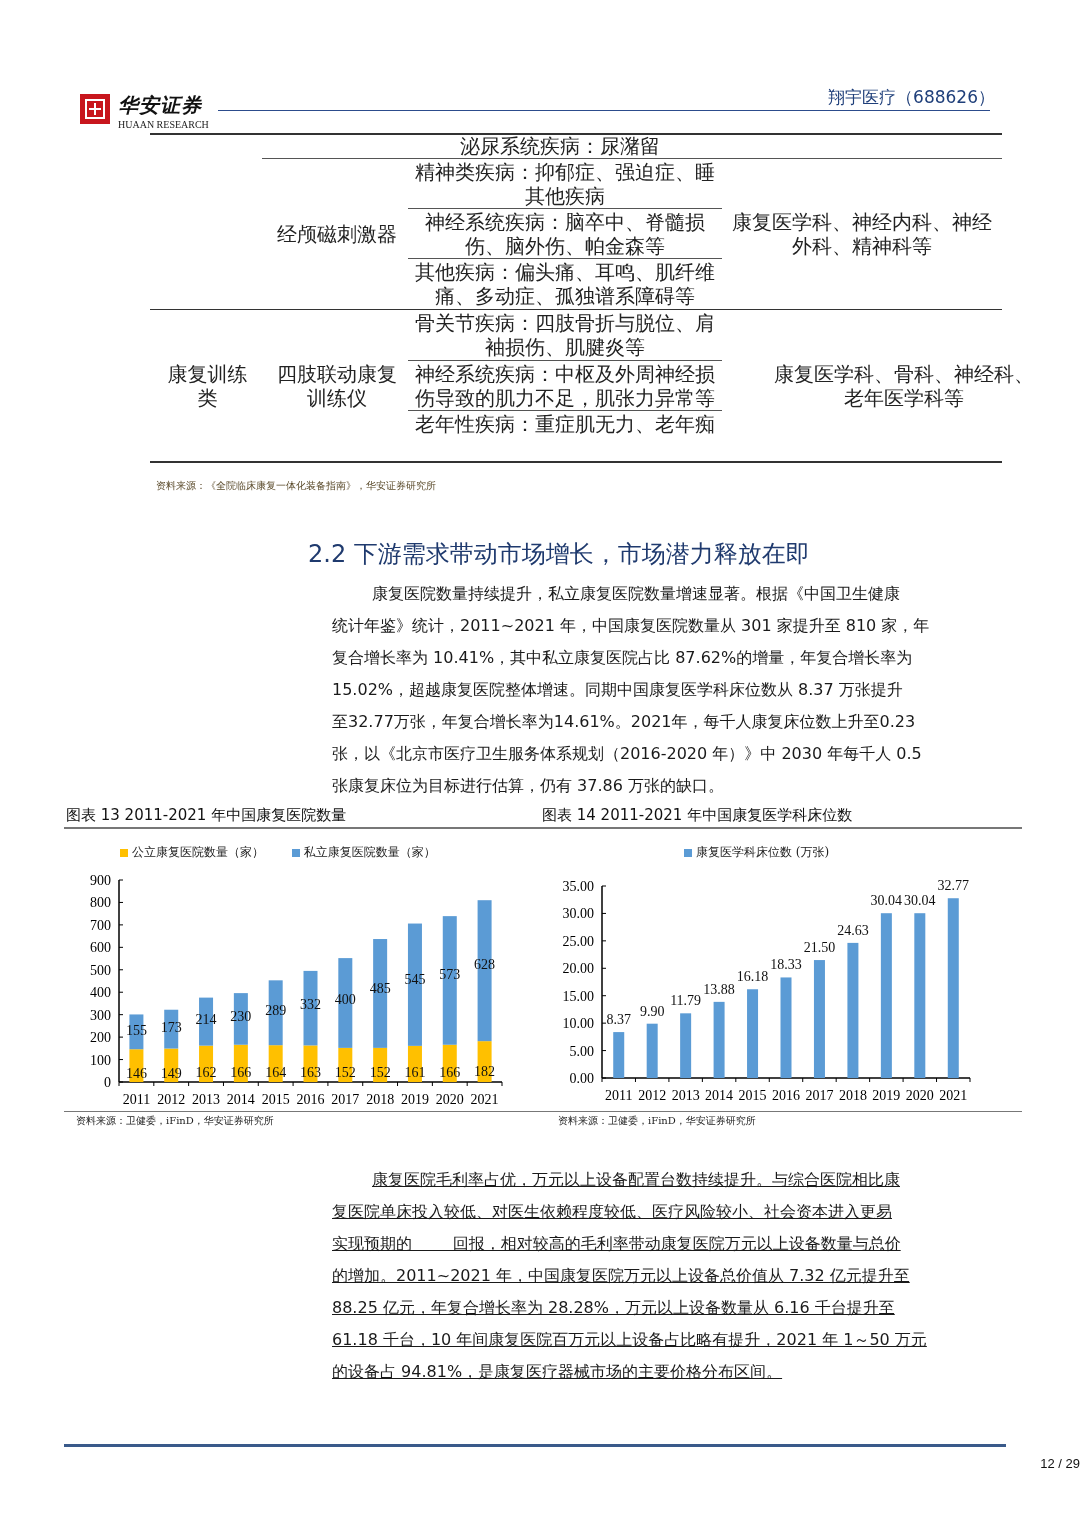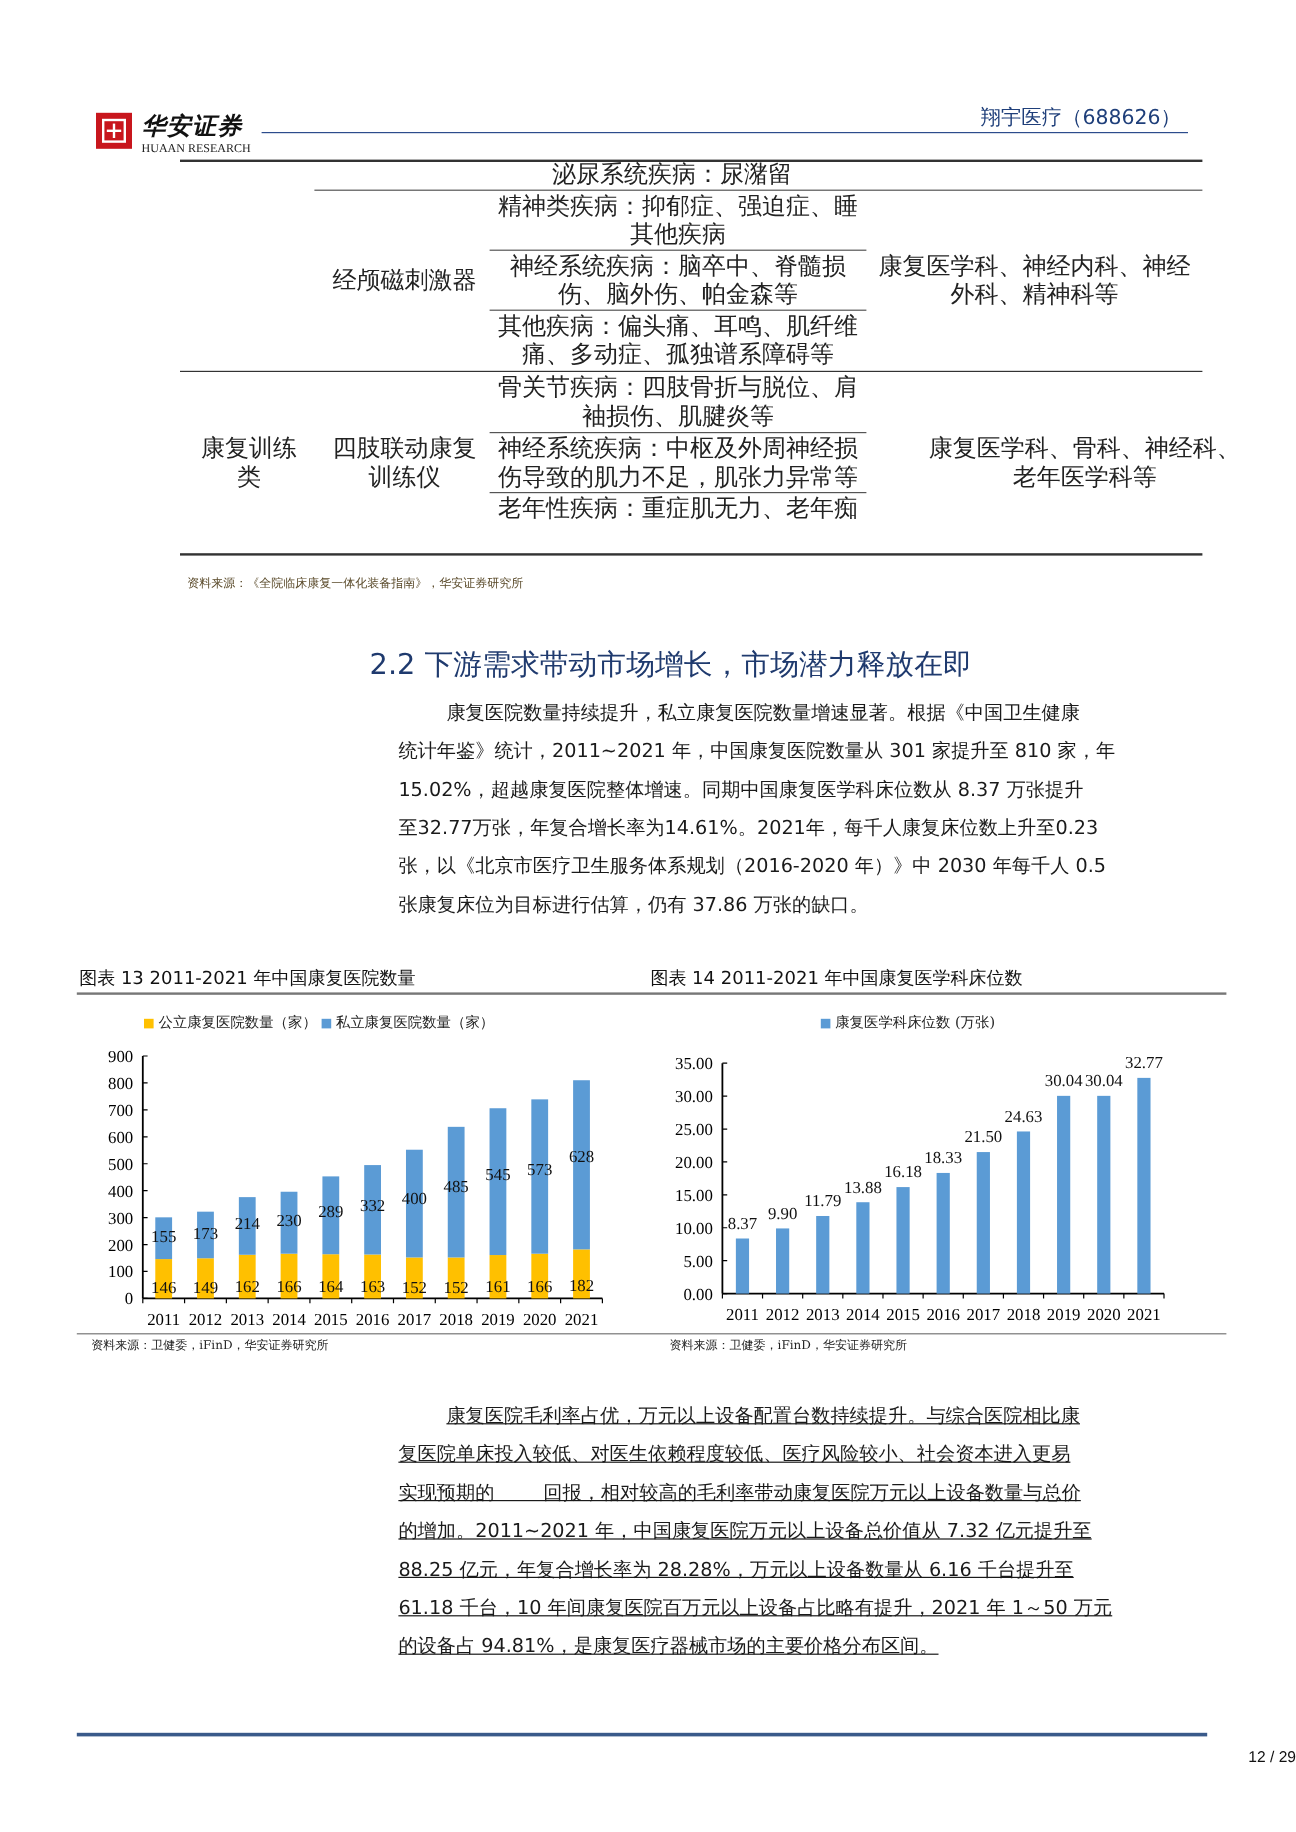--- a/index.html
+++ b/index.html
@@ -4,21 +4,21 @@
 <style>
   * { margin:0; padding:0; box-sizing:border-box; }
   body { width:1080px; height:1527px; background:#fff; position:relative; font-family:"DejaVu Sans", sans-serif; color:#1a1a1a; overflow:hidden; }
   .abs { position:absolute; }
   .logo-box { left:80px; top:94px; width:30px; height:30px; background:#c8161d; display:flex; align-items:center; justify-content:center; }
   .logo-box .inner { width:20px; height:20px; border:2px solid #fff; position:relative; }
   .logo-box .inner:before { content:""; position:absolute; left:2px; right:2px; top:7px; height:2px; background:#fff; }
   .logo-box .inner:after { content:""; position:absolute; top:2px; bottom:2px; left:7px; width:2px; background:#fff; }
   .logo-cn { left:118px; top:92px; font-family:"DejaVu Serif", serif; font-size:20px; font-style:italic; font-weight:bold; color:#111; letter-spacing:1px; }
   .logo-en { left:118px; top:119px; font-family:"Liberation Serif", serif; font-size:10px; color:#222; }
-  .hdr-right { right:96px; top:86px; font-size:17px; color:#1f3f7a;text-align:center; }
+  .hdr-right { right:85px; top:86px; font-size:17px; color:#1f3f7a;text-align:center; }
   .hdr-line { left:218px; top:110px; width:772px; height:1px; background:#2c4c8c; }
   .tbl-top { left:150px; top:133px; width:852px; height:2px; background:#333; }
   .cell { position:absolute; font-family:Liberation Serif, serif; font-size:20px; line-height:24px; text-align:center; color:#222; }
   .hline { position:absolute; height:1px; background:#555; }
   .source { font-family:"DejaVu Serif", serif; font-size:10px; color:#5a4a2a; }
   .sec-title { left:308px; top:538px; font-size:24px; color:#1f3a6e; }
   .para { font-family:"DejaVu Sans", sans-serif; font-size:16px; line-height:32px; color:#1a1a1a; text-align:justify; }
   .chart-title { font-size:15px; color:#111; }
   .chart-rule { height:2px; background:#777; }
   .legend { font-family:"DejaVu Serif", serif; font-size:12px; color:#222; }
@@ -92,31 +92,32 @@
     <div>老年医学科等</div>
   </div>
   <div class="hline" style="left:150px;top:461px;width:852px;background:#333;height:2px;"></div>
   <div class="abs source" style="left:156px;top:479px;">资料来源：《全院临床康复一体化装备指南》，华安证券研究所</div>
 </div>
 
 <div class="abs sec-title">2.2 下游需求带动市场增长，市场潜力释放在即</div>
 <div class="abs para" style="left:332px;top:578px;width:670px;">
   <div style="text-indent:40px;">康复医院数量持续提升，私立康复医院数量增速显著。根据《中国卫生健康</div>
   <div>统计年鉴》统计，2011~2021 年，中国康复医院数量从 301 家提升至 810 家，年</div>
+  <div>复合增长率为 10.41%，其中私立康复医院占比 87.62%的增量，年复合增长率为</div>
   <div>15.02%，超越康复医院整体增速。同期中国康复医学科床位数从 8.37 万张提升</div>
   <div>至32.77万张，年复合增长率为14.61%。2021年，每千人康复床位数上升至0.23</div>
   <div>张，以《北京市医疗卫生服务体系规划（2016-2020 年）》中 2030 年每千人 0.5</div>
   <div>张康复床位为目标进行估算，仍有 37.86 万张的缺口。</div>
 </div>
 
 <div class="abs chart-title" style="left:66px;top:806px;">图表 13 2011-2021 年中国康复医院数量</div>
 <div class="abs chart-rule" style="left:64px;top:827px;width:466px;"></div>
 <div class="abs legend" style="left:120px;top:844px;">
   <span><span class="sw" style="background:#FFC000"></span><span>公立康复医院数量（家）</span></span>
-  <span style=""><span class="sw" style="background:#5B9BD5"></span><span>私立康复医院数量（家）</span></span>
+  <span style="margin-left:24px"><span class="sw" style="background:#5B9BD5"></span><span>私立康复医院数量（家）</span></span>
 </div>
 <svg class="abs" id="chart13" style="left:64px;top:868px;" width="466" height="246">
     <line x1="55" y1="12" x2="55" y2="214" stroke="#000" stroke-width="1.5"></line>
     <line x1="55" y1="214" x2="438" y2="214" stroke="#000" stroke-width="1.5"></line>
     <line x1="55" y1="214" x2="59" y2="214" stroke="#000"></line>
     <text x="47" y="219" text-anchor="end" font-size="14" fill="#000">0</text>
     <line x1="55" y1="191.55555555555554" x2="59" y2="191.55555555555554" stroke="#000"></line>
     <text x="47" y="196.55555555555554" text-anchor="end" font-size="14" fill="#000">100</text>
     <line x1="55" y1="169.11111111111111" x2="59" y2="169.11111111111111" stroke="#000"></line>
     <text x="47" y="174.11111111111111" text-anchor="end" font-size="14" fill="#000">200</text>

